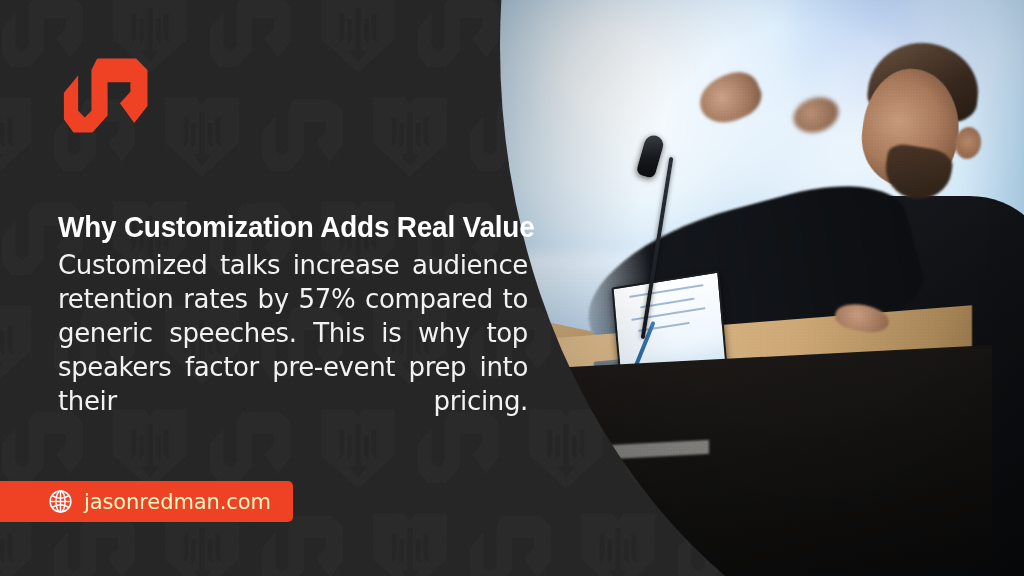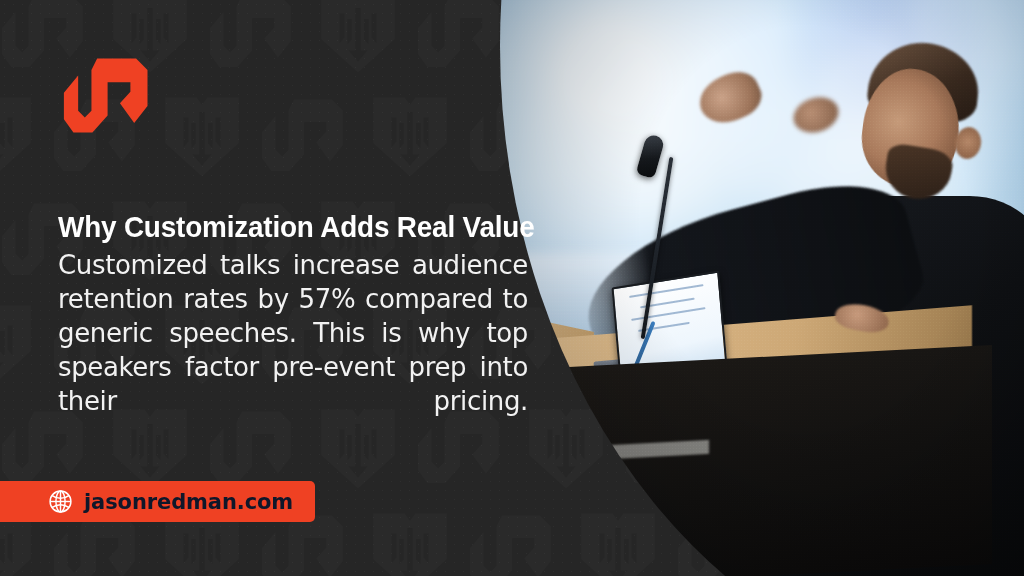--- a/index.html
+++ b/index.html
@@ -383,23 +383,23 @@
     padding: 0 22px 0 48px;
     display: flex;
     align-items: center;
     gap: 11px;
     background: #ef4123;
     border-radius: 0 5px 5px 0;
   }
   #globe-icon { width: 25px; height: 25px; flex: none; }
   #globe-icon svg { width: 100%; height: 100%; display: block; }
   #url-text {
-    color: #0f172a;
+    color: #fef9c3;
     font-size: 21px;
-    font-weight: 700;
+    font-weight: 400;
     letter-spacing: -.1px;
     font-family: "DejaVu Sans", sans-serif;
     white-space: nowrap;
   }
 </style>
 </head>
 <body>
 
 <div id="card">
 

